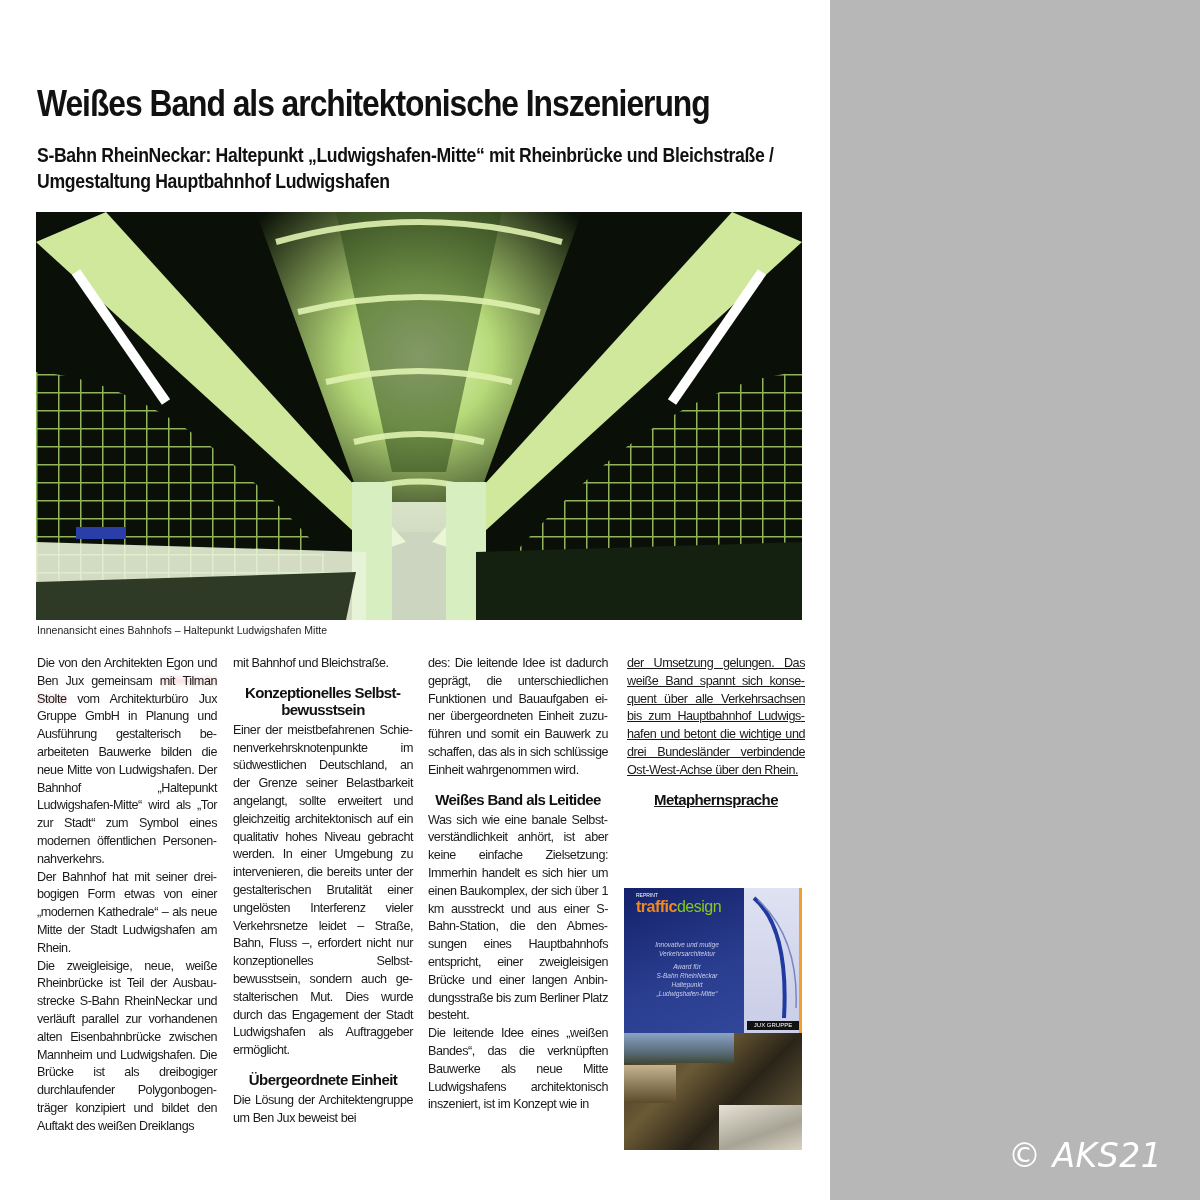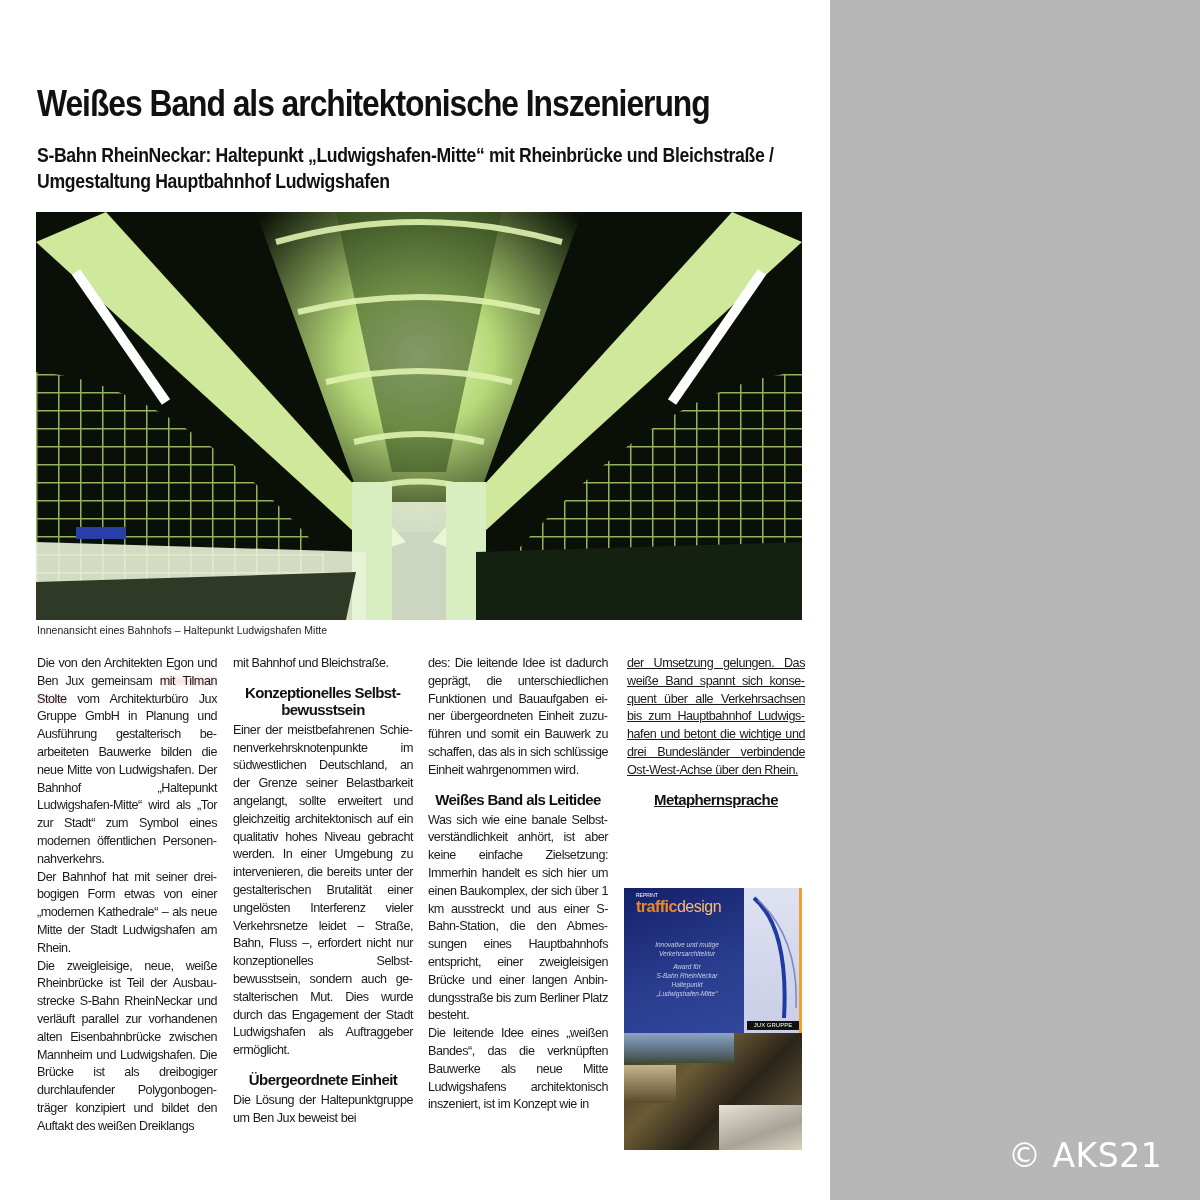--- a/index.html
+++ b/index.html
@@ -60,21 +60,21 @@
   }
   .cover .right {
     position: absolute; left: 120px; top: 0; width: 58px; height: 145px;
     background: linear-gradient(180deg, #dfe2f2, #c9cde6);
   }
   .cover .brand {
     position: absolute; left: 12px; top: 10px; font-size: 16px; font-weight: bold;
     letter-spacing: -0.5px; white-space: nowrap;
   }
   .cover .brand .a { color: #f08a1c; }
-  .cover .brand .b { color: #fdba74; font-weight: normal; }
+  .cover .brand .b { color: #84cc16; font-weight: normal; }
   .cover .kicker { position:absolute; left: 12px; top: 4px; font-size: 5px; color:#fff; }
   .cover .lines {
     position: absolute; left: 8px; top: 52px; width: 110px;
     color: #c8cdea; font-size: 6.5px; line-height: 9px; font-style: italic; text-align: center;
   }
   .cover .logo {
     position: absolute; left: 123px; top: 133px; width: 52px; height: 9px;
     background: #111; color: #fff; font-size: 6px; text-align: center; line-height: 9px;
   }
   .cover .photos {
@@ -82,20 +82,21 @@
     background: linear-gradient(135deg, #3a3020 0%, #6b5a35 35%, #2a2418 60%, #7a6a45 100%);
   }
   .cover .p1 { position:absolute; left:0; top:0; width:110px; height:30px; background: linear-gradient(180deg,#8aa3c4,#5d6f7f 60%,#3f4a3a); }
   .cover .p2 { position:absolute; left:0; top:32px; width:52px; height:38px; background: linear-gradient(180deg,#c4b48e,#5c4a2c); }
   .cover .p3 { position:absolute; left:95px; top:72px; width:83px; height:45px; background: linear-gradient(160deg,#e5e2d5,#a7a395 60%,#d8d2c0); }
   .cover .orange { position:absolute; left:175px; top:0; width:3px; height:145px; background:#f0a030; }
   .copyright {
     position: absolute; left: 1008px; top: 1136px;
     font-family: "DejaVu Sans", sans-serif; font-size: 33px; color: #ffffff;
     letter-spacing: 0.5px;
+    font-style: italic;
   }
 </style>
 </head>
 <body>
 
 <div class="page">
   <h1 class="title">Weißes Band als architektonische Inszenierung</h1>
   <h2 class="subtitle">S-Bahn RheinNeckar: Haltepunkt „Ludwigshafen-Mitte“ mit Rheinbrücke und Bleichstraße / Umgestaltung Hauptbahnhof Ludwigshafen</h2>
 
   <div class="photo">
@@ -142,21 +143,21 @@
     <p><span>Die von den Architekten Egon und Ben Jux gemeinsam </span><span class="hl">mit Tilman Stolte</span><span> vom Architekturbüro Jux Gruppe GmbH in Planung und Ausführung gestalterisch be­arbeiteten Bauwerke bilden die neue Mitte von Ludwigshafen. Der Bahnhof „Haltepunkt Ludwigshafen-Mitte“ wird als „Tor zur Stadt“ zum Symbol eines modernen öffentlichen Personen­nahverkehrs.</span></p>
     <p>Der Bahnhof hat mit seiner drei­bogigen Form etwas von einer „modernen Kathedrale“ – als neue Mitte der Stadt Ludwigs­hafen am Rhein.</p>
     <p>Die zweigleisige, neue, weiße Rheinbrücke ist Teil der Ausbau­strecke S-Bahn RheinNeckar und verläuft parallel zur vorhandenen alten Eisenbahnbrücke zwischen Mannheim und Ludwigshafen. Die Brücke ist als dreibogiger durchlaufender Polygonbogen­träger konzipiert und bildet den Auftakt des weißen Dreiklangs</p>
   </div>
 
   <div class="col col2">
     <p>mit Bahnhof und Bleichstraße.</p>
     <h3>Konzeptionelles Selbst­bewusstsein</h3>
     <p>Einer der meistbefahrenen Schie­nenverkehrsknotenpunkte im südwestlichen Deutschland, an der Grenze seiner Belastbarkeit angelangt, sollte erweitert und gleichzeitig architektonisch auf ein qualitativ hohes Niveau ge­bracht werden. In einer Um­gebung zu intervenieren, die be­reits unter der gestalterischen Brutalität einer ungelösten Inter­ferenz vieler Verkehrsnetze leidet – Straße, Bahn, Fluss –, erfordert nicht nur konzeptionelles Selbst­bewusstsein, sondern auch ge­stalterischen Mut. Dies wurde durch das Engagement der Stadt Ludwigshafen als Auftraggeber ermöglicht.</p>
     <h3>Übergeordnete Einheit</h3>
-    <p>Die Lösung der Haltepunkt­gruppe um Ben Jux beweist bei­</p>
+    <p>Die Lösung der Architekten­gruppe um Ben Jux beweist bei­</p>
   </div>
 
   <div class="col col3">
     <p>des: Die leitende Idee ist dadurch geprägt, die unterschiedlichen Funktionen und Bauaufgaben ei­ner übergeordneten Einheit zuzu­führen und somit ein Bauwerk zu schaffen, das als in sich schlüs­sige Einheit wahrgenommen wird.</p>
     <h3>Weißes Band als Leitidee</h3>
     <p>Was sich wie eine banale Selbst­verständlichkeit anhört, ist aber keine einfache Zielsetzung: Immerhin handelt es sich hier um einen Baukomplex, der sich über 1 km ausstreckt und aus einer S-Bahn-Station, die den Abmes­sungen eines Hauptbahnhofs entspricht, einer zweigleisigen Brücke und einer langen Anbin­dungsstraße bis zum Berliner Platz besteht.</p>
     <p>Die leitende Idee eines „weißen Bandes“, das die verknüpften Bauwerke als neue Mitte Ludwigshafens architektonisch inszeniert, ist im Konzept wie in</p>
   </div>
 
   <div class="col col4">

